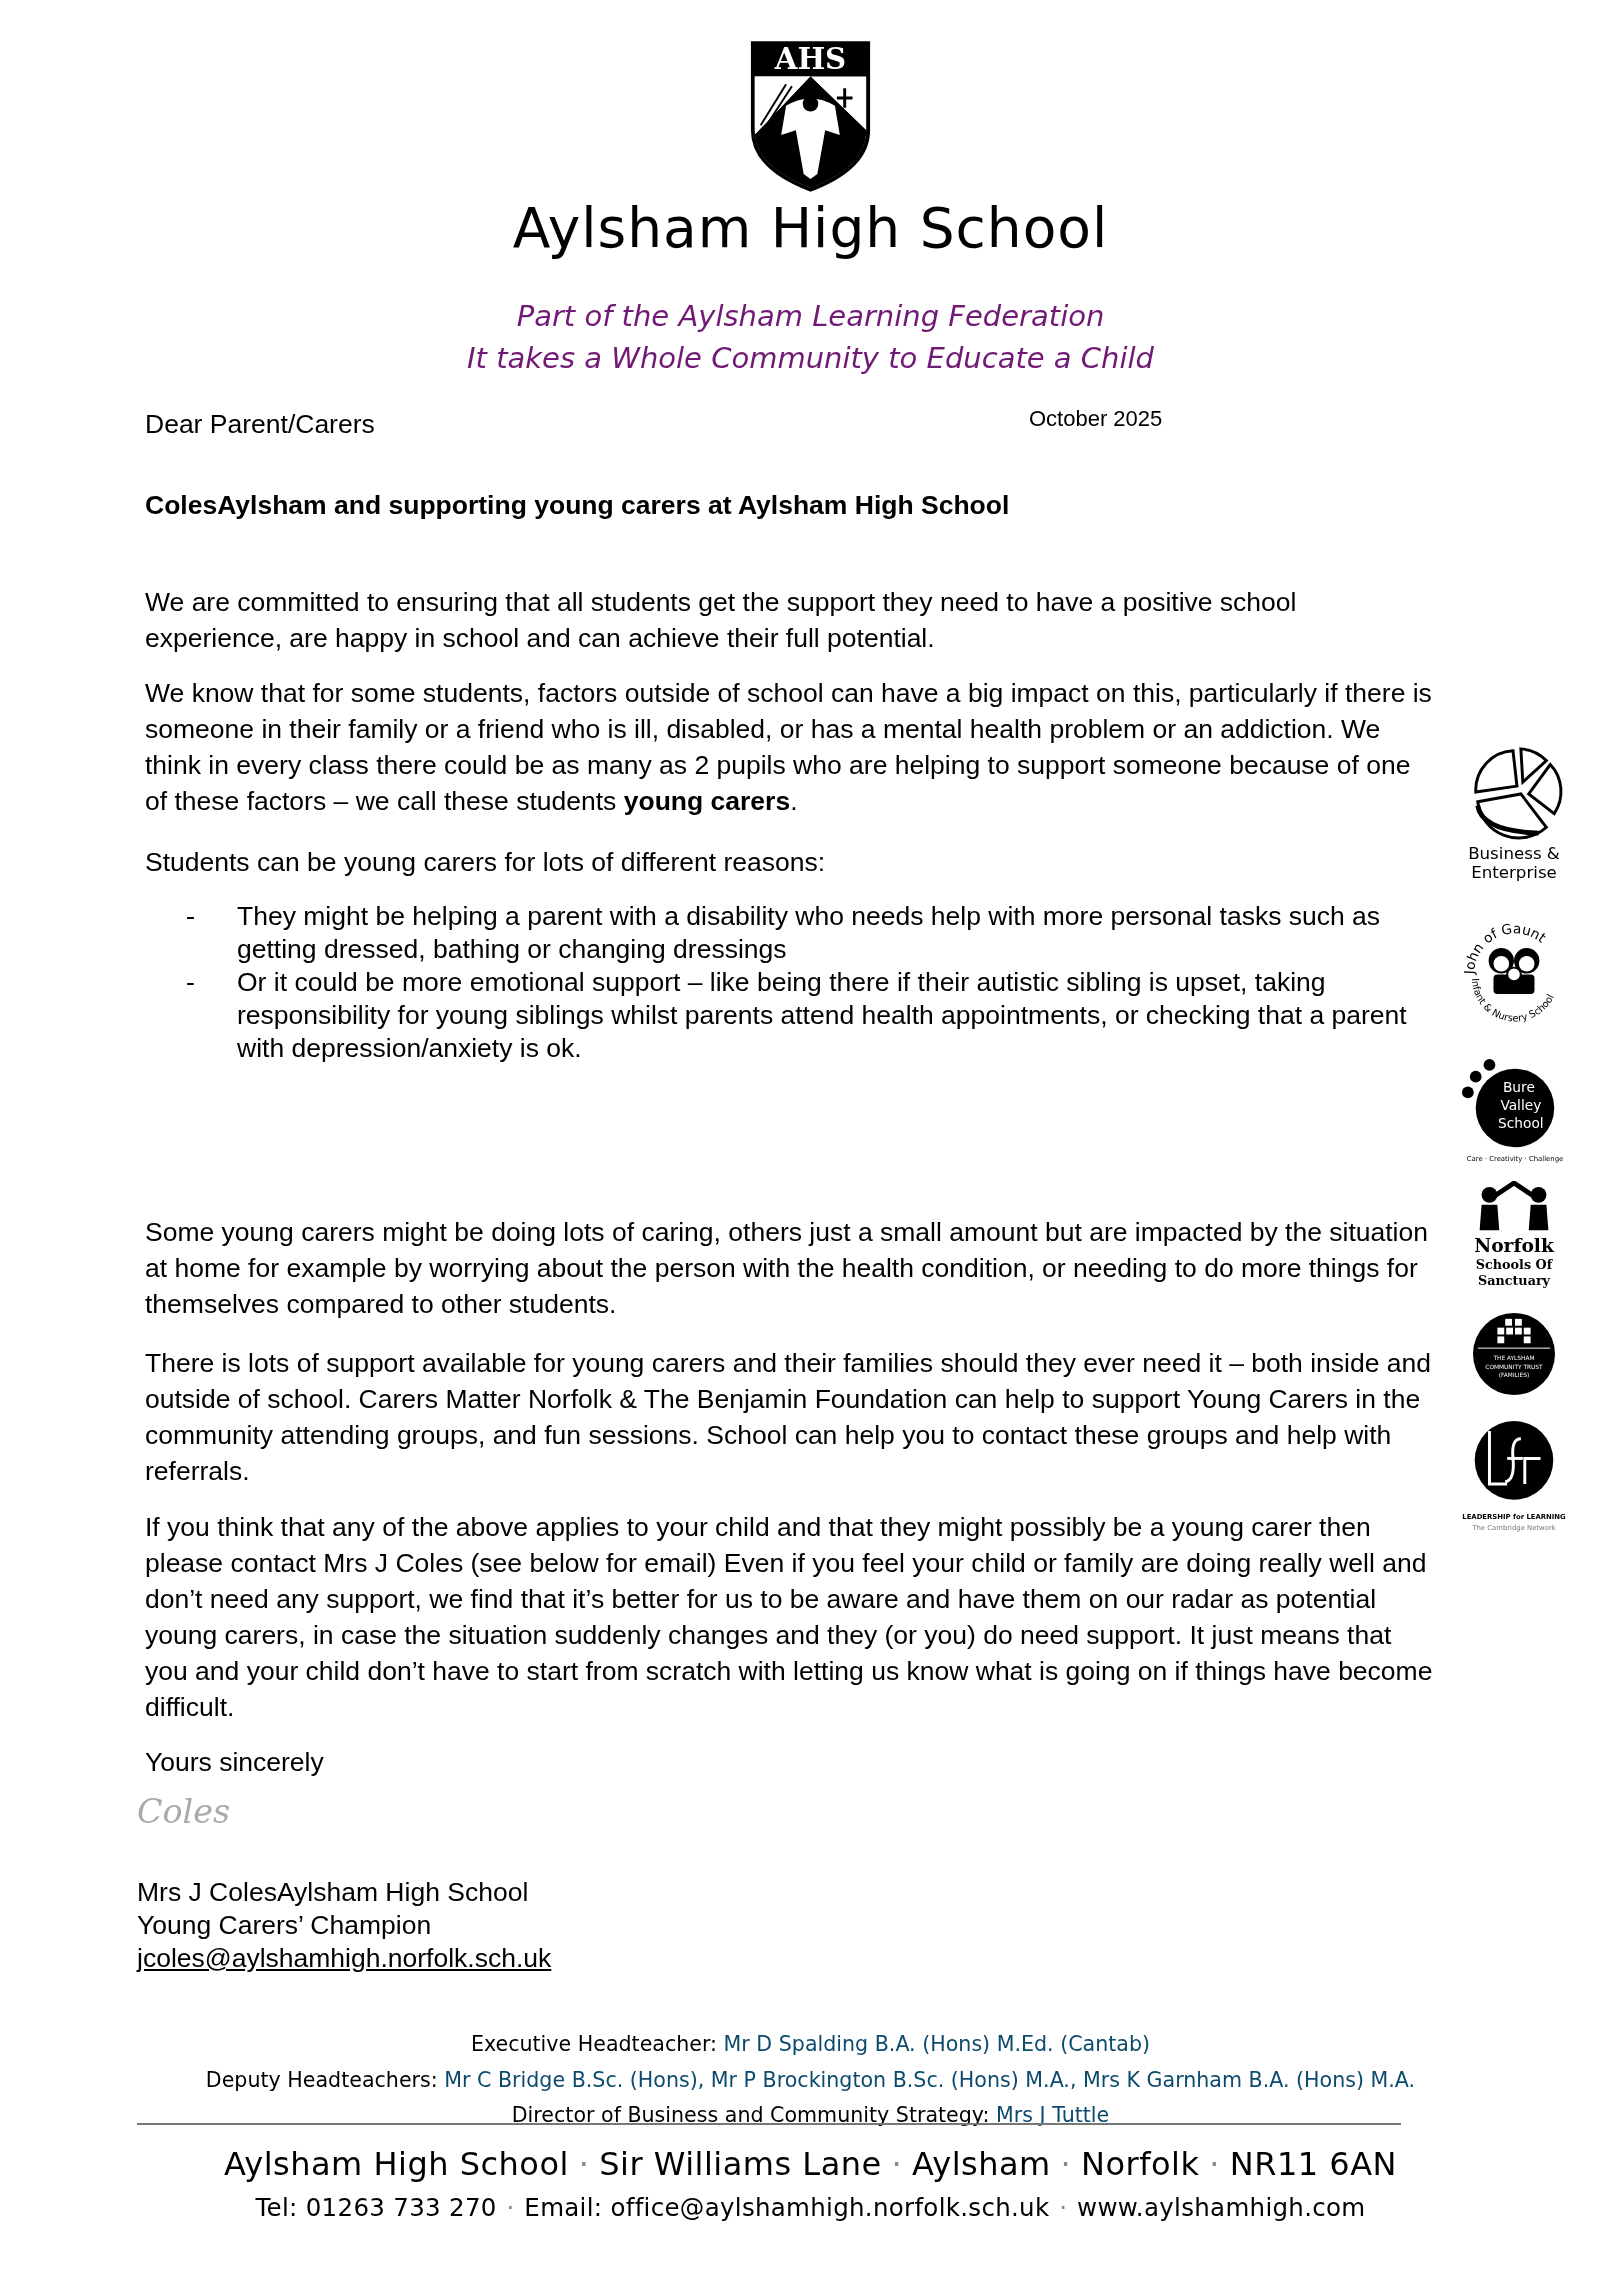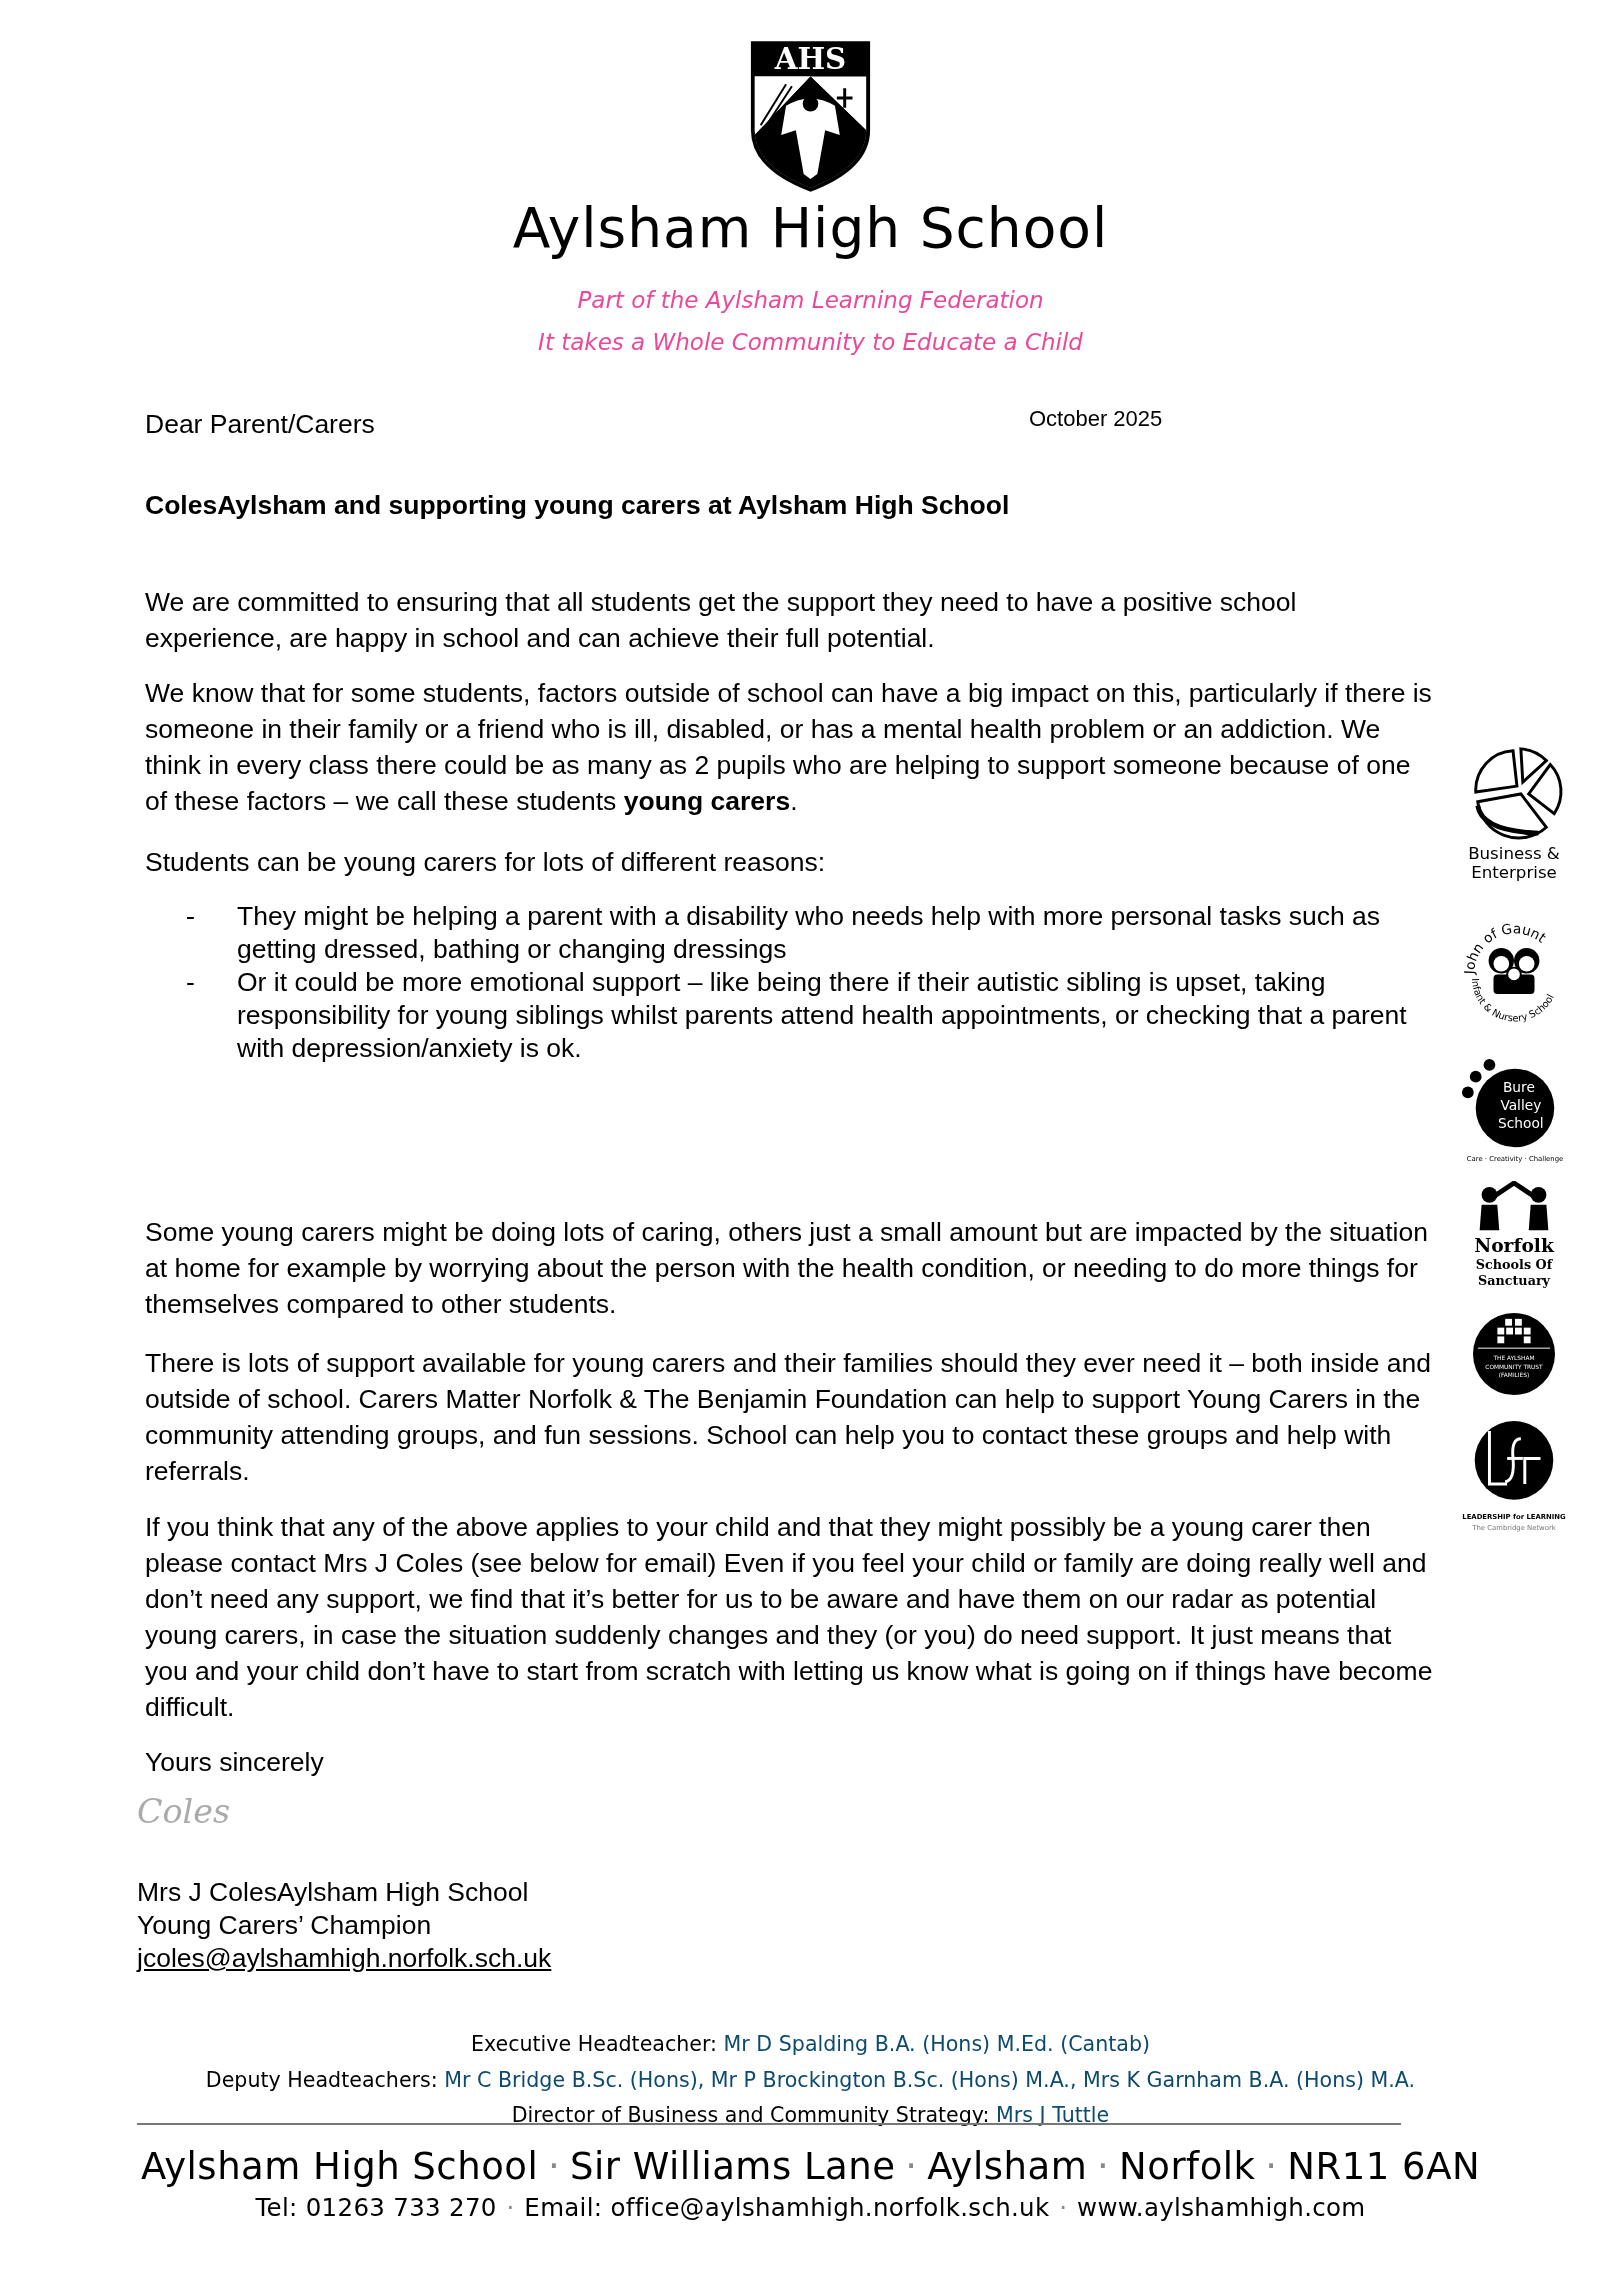--- a/index.html
+++ b/index.html
@@ -3,21 +3,21 @@
   <meta charset="utf-8">
   <style>
     html, body { margin: 0; padding: 0; background: #ffffff; }
     body { width: 1621px; height: 2281px; position: relative; overflow: hidden; color: #000; }
     .sans { font-family: "Liberation Sans", sans-serif; }
     .djs { font-family: "DejaVu Sans", sans-serif; }
 
     
     #crest { position: absolute; left: 747px; top: 37px; width: 127px; height: 157px; }
     #school-name { position: absolute; left: 0; width: 1621px; top: 196px; text-align: center; font-size: 55px; letter-spacing: 1px; font-weight: normal; }
-    .tagline { position: absolute; left: 0; width: 1621px; text-align: center; font-size: 23px; font-style: italic; color: #ec4899; }
+    .tagline { position: absolute; left: 0; width: 1621px; text-align: center; font-size: 29px; font-style: italic; color: #701a75; margin-top: 12px; }
     #tagline-1 { top: 287px; }
     #tagline-2 { top: 329px; }
 
     
     .body-text { position: absolute; left: 145px; width: 1294px; font-size: 26.5px; line-height: 36px; }
     #greeting { top: 406px; }
     #date { position: absolute; left: 1029px; top: 406px; font-size: 22px; }
     #subject { top: 487px; font-weight: bold; }
     #p1 { top: 584px; }
     #p2 { top: 675px; }
@@ -42,21 +42,21 @@
     #logo-trust { top: 1313px; height: 83px; }
     #logo-lfl { top: 1419px; height: 123px; }
 
     
     .staff-line { position: absolute; left: 0; width: 1621px; text-align: center; font-size: 20.6px; color: #000; }
     .staff-line .val { color: #0c4a6e; }
     #staff-1 { top: 2032px; }
     #staff-2 { top: 2068px; }
     #staff-3 { top: 2103px; }
     #footer-rule { position: absolute; left: 137px; width: 1264px; top: 2123px; height: 0; border-top: 2px solid #777; margin-top: 0; }
-    #address { position: absolute; left: 0; width: 1621px; top: 2145px; text-align: center; font-size: 37px; letter-spacing: 0.5px; }
+    #address { position: absolute; left: 0; width: 1621px; top: 2145px; text-align: center; font-size: 32px; letter-spacing: 0.5px; }
     #contact { position: absolute; left: 0; width: 1621px; top: 2193px; text-align: center; font-size: 24.5px; letter-spacing: 0.3px; }
     .sep { color: #888; padding: 0 9.8px; }
   </style>
 </head>
 <body>
 
 <svg id="crest" viewBox="0 0 130 160">
   <path d="M4 4 H126 V95 Q126 135 65 158 Q4 135 4 95 Z" fill="#000"></path>
   <path d="M8 40 H122 V95 Q122 132 65 154 Q8 132 8 95 Z" fill="#fff"></path>
   <path d="M8 40 L65 40 L8 100 Z" fill="#fff"></path>

